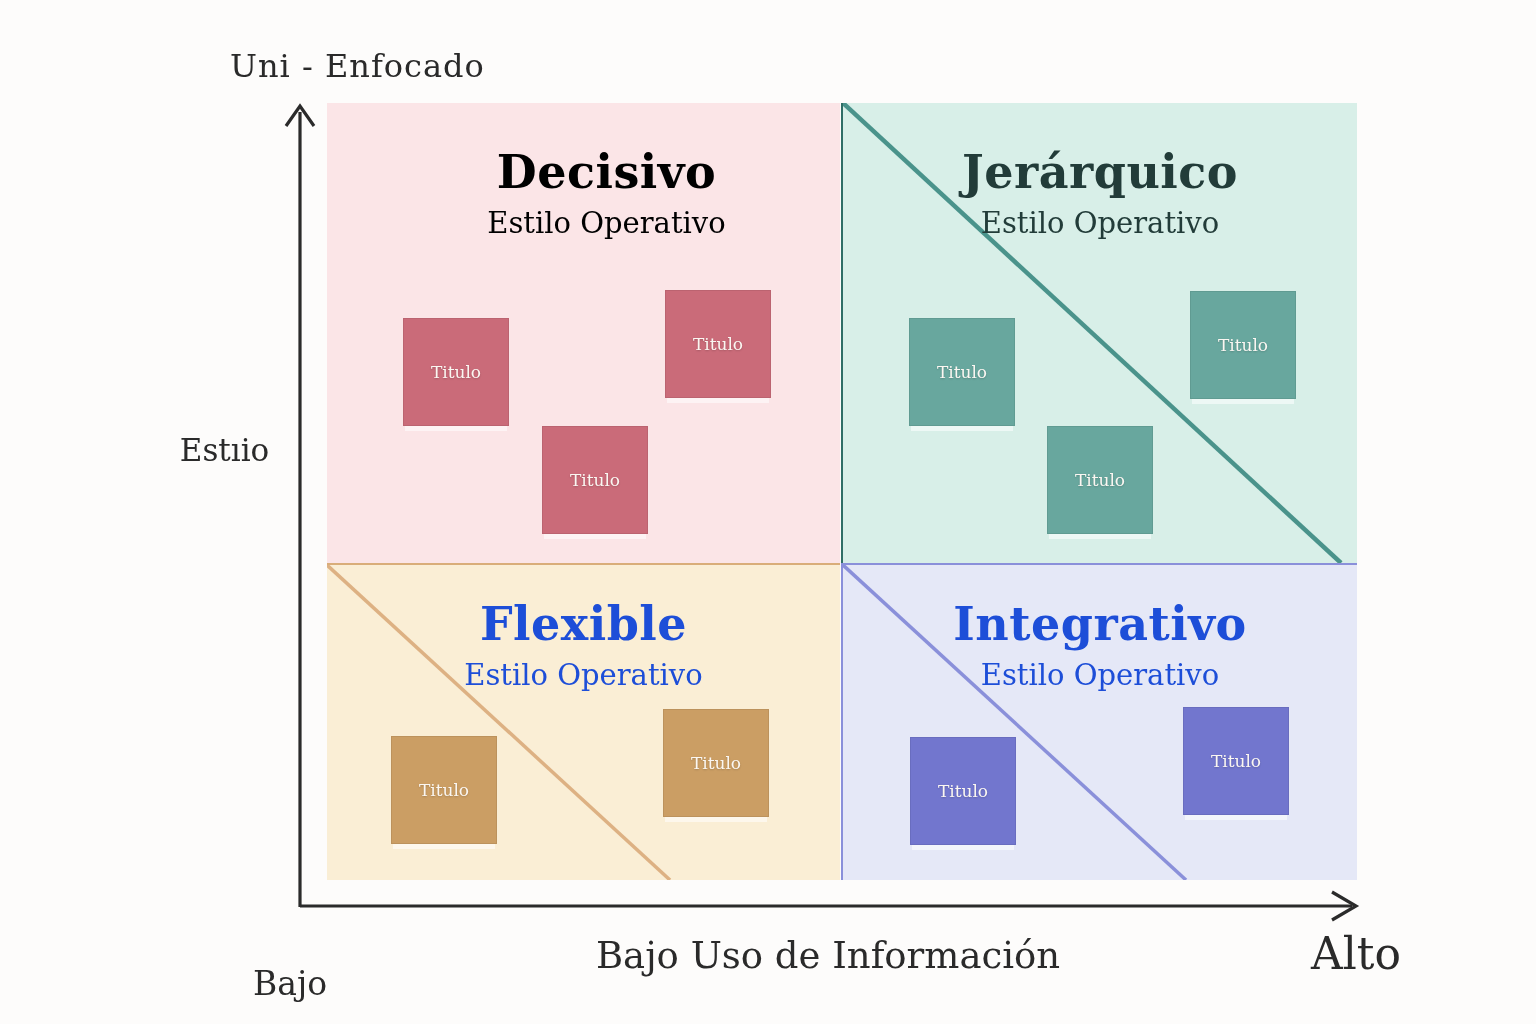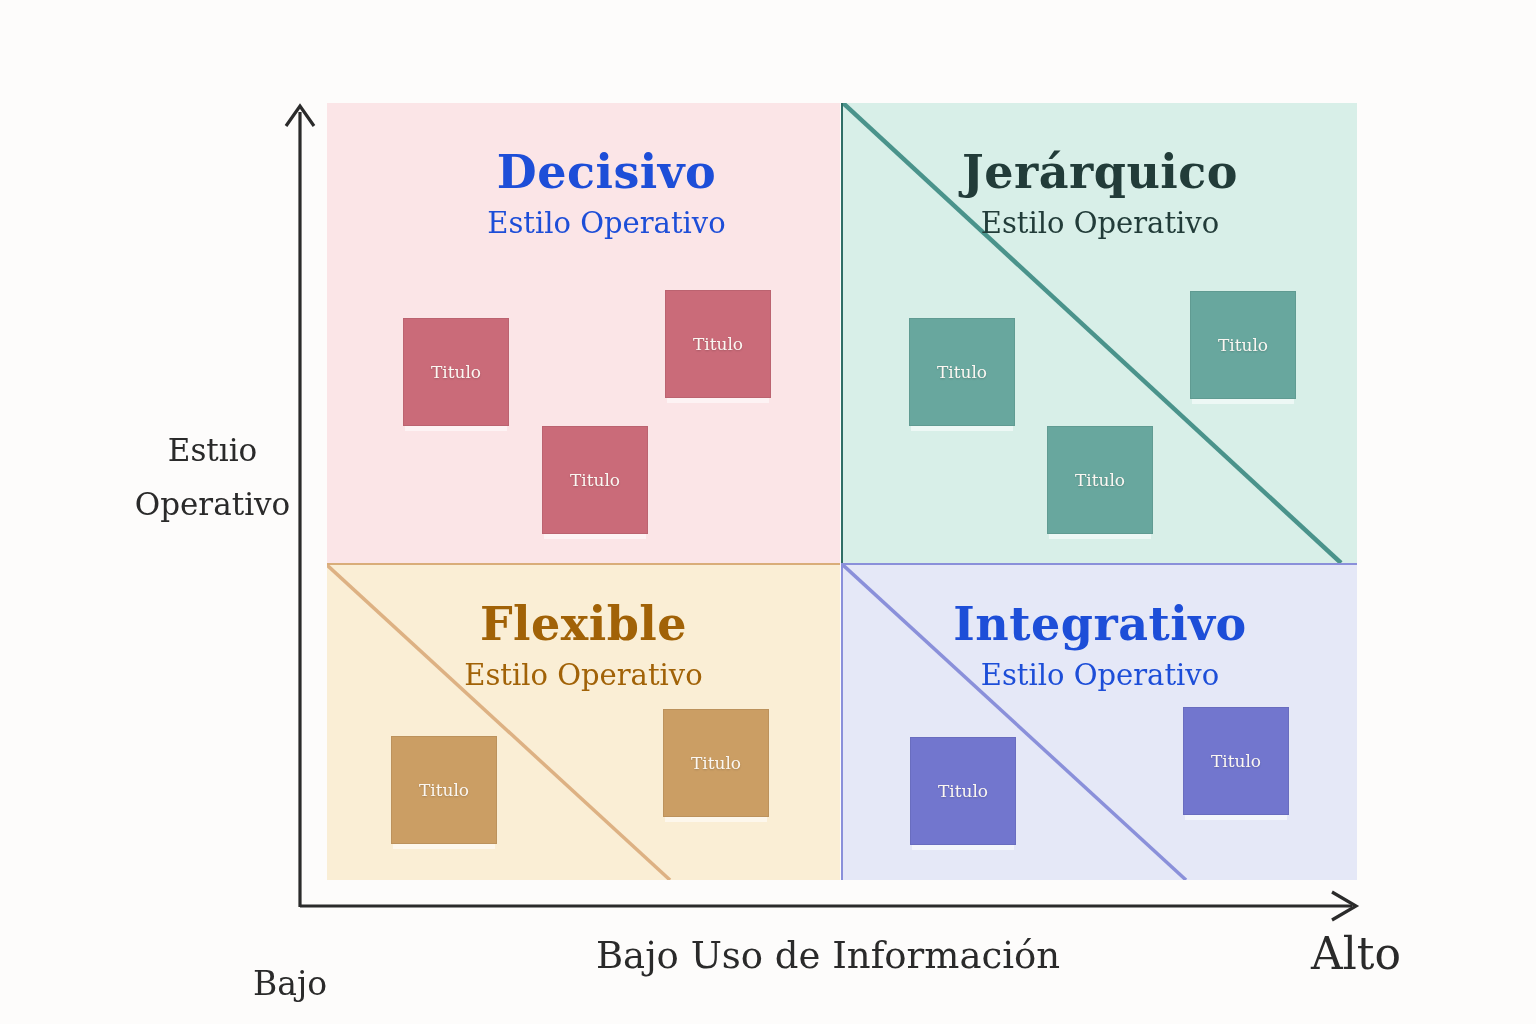--- a/index.html
+++ b/index.html
@@ -6,21 +6,21 @@
   body{
     width:1536px;height:1024px;
     background:#fdfcfb;
     font-family:"DejaVu Serif","Liberation Serif",serif;
     position:relative;overflow:hidden;
     color:#2a2a2a;
   }
   .canvas{position:absolute;inset:0;}
   .lbl{position:absolute;color:#2a2a2a;white-space:nowrap;}
   .lbl-uni{left:230px;top:47px;font-size:32px;letter-spacing:1px;}
-  .lbl-est1{left:120px;top:432px;width:185px;text-align:center;font-size:31px;}
+  .lbl-est1{left:132px;top:432px;width:185px;text-align:center;font-size:31px;}
   .lbl-est2{left:120px;top:486px;width:185px;text-align:center;font-size:31px;}
   .lbl-bajo{left:253px;top:964px;font-size:33px;}
   .lbl-xcenter{left:300px;top:934px;width:1056px;text-align:center;font-size:37px;}
   .lbl-alto{left:1311px;top:928px;font-size:44px;}
 
   .axes{position:absolute;left:0;top:0;width:1536px;height:1024px;pointer-events:none;}
   .axes line,.axes polyline{stroke:#2b2b2b;stroke-width:3.2;fill:none;}
 
   .quad{position:absolute;}
   .q-decisivo   {left:327px;top:103px;width:513px;height:460px;background:#fbe5e7;}
@@ -30,23 +30,23 @@
 
   .diag{position:absolute;left:0;top:0;width:100%;height:100%;pointer-events:none;}
   .q-jerarquico  .diag line{stroke:#4a938b;stroke-width:4.5;}
   .q-flexible    .diag line{stroke:#ddb183;stroke-width:3.5;}
   .q-integrativo .diag line{stroke:#8a90da;stroke-width:3.5;}
 
   .qtitle{position:relative;text-align:center;font-size:46px;font-weight:600;letter-spacing:0.5px;}
   .qsub  {position:relative;text-align:center;font-size:29px;margin-top:7px;}
   .q-decisivo .qtitle,.q-jerarquico .qtitle{margin-top:42px;}
   .q-flexible .qtitle,.q-integrativo .qtitle{margin-top:32px;}
-  .q-decisivo .qtitle,.q-decisivo .qsub{color:#1d4ed8;padding-left:46px;}
+  .q-decisivo .qtitle,.q-decisivo .qsub{color:#000000;padding-left:46px;}
   .q-jerarquico .qtitle,.q-jerarquico .qsub{color:#223c39;}
-  .q-flexible .qtitle,.q-flexible .qsub{color:#a16207;}
+  .q-flexible .qtitle,.q-flexible .qsub{color:#1d4ed8;}
   .q-integrativo .qtitle,.q-integrativo .qsub{color:#1d4ed8;}
 
   .box{
     position:absolute;width:104px;height:106px;
     display:flex;align-items:center;justify-content:center;
     box-shadow:0 7px 0 -2px rgba(255,255,255,0.55);
     border:1px solid rgba(0,0,0,0.07);
   }
   .box span{
     color:#fbf7f2;font-size:17px;
@@ -62,22 +62,22 @@
 
 <div class="canvas">
 
   <svg class="axes" viewBox="0 0 1536 1024">
     <line x1="300" y1="907" x2="300" y2="112"></line>
     <polyline points="286,126 300,106 314,126"></polyline>
     <line x1="300" y1="906" x2="1352" y2="906"></line>
     <polyline points="1332,892 1356,906 1332,920"></polyline>
   </svg>
 
+  <div class="lbl lbl-uni">Uni - Enfocado</div>
   <div class="lbl lbl-est1">Estıio</div>
-  <div class="lbl lbl-est2">Operativo</div>
   <div class="lbl lbl-bajo">Bajo</div>
   <div class="lbl lbl-xcenter">Bajo Uso de Información</div>
   <div class="lbl lbl-alto">Alto</div>
 
   <div class="quad q-decisivo">
     <div class="qtitle">Decisivo</div>
     <div class="qsub">Estilo Operativo</div>
     <div class="box" style="left:76px;top:215px;">
       <span>Titulo</span>
     </div>

